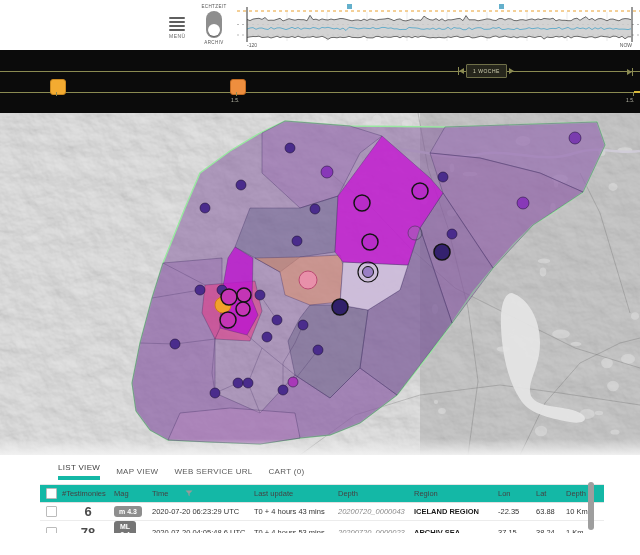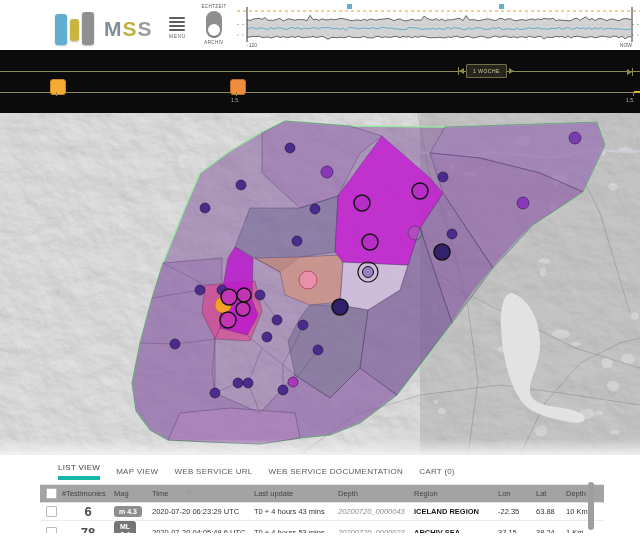--- a/index.html
+++ b/index.html
@@ -43,45 +43,39 @@
   
   #map-wrap{position:absolute;left:0;top:113px;width:640px;height:342px;background:#9a9a9a;}
 
   
   #panel{position:absolute;left:0;top:456px;width:640px;height:77px;background:#fff;overflow:hidden;}
   #panel-inner{position:relative;margin-left:40px;width:564px;height:100%;}
   #tabs{display:flex;gap:16px;padding:7px 0 0 18px;align-items:flex-end;}
   .tab{font-size:8px;color:#5a5a5a;letter-spacing:.3px;padding-bottom:4px;cursor:pointer;white-space:nowrap;}
   .tab.active{color:#3c3c3c;border-bottom:4px solid #14b8a6;}
   .tgrid{display:grid;grid-template-columns:22px 52px 38px 102px 84px 76px 84px 38px 30px 38px;align-items:center;}
-  #thead{margin-top:4px;background:#a3a3a3;border-top:1px solid #e5e5e5;border-bottom:1px solid #e0e0e0;height:17px;font-size:7.5px;color:#444;}
+  #thead{margin-top:4px;background:#14b8a6;border-top:1px solid #e5e5e5;border-bottom:1px solid #e0e0e0;height:17px;font-size:7.5px;color:#444;}
   .trow{height:17px;border-bottom:1px solid #ececec;font-size:7.5px;color:#333;}
   .cell-chk{display:flex;justify-content:center;}
   .checkbox{width:9px;height:9px;border:1px solid #bbb;border-radius:1px;background:#fff;cursor:pointer;}
   .cell-num{font-size:13px;color:#4a4a4a;text-align:center;font-weight:600;}
   .hdr-time{display:flex;align-items:center;gap:17px;}
   .badge-m{display:inline-block;background:#8e8e8e;color:#fff;font-size:7px;font-weight:bold;border-radius:3px;padding:2px 5px;}
   .badge-ml{display:inline-block;background:#757575;color:#fff;font-size:7px;font-weight:bold;border-radius:3px;padding:2px 6px;line-height:8px;text-align:center;height:18px;}
   .cell-unid{font-style:italic;color:#8a8a8a;}
   .cell-region{font-weight:bold;color:#1a1a1a;}
   .ra{text-align:left;padding-right:4px;}
   #scroll-thumb{position:absolute;left:548px;top:26px;width:6px;height:48px;background:#9e9e9e;border-radius:3px;cursor:pointer;}
 </style>
 </head>
 <body>
 
 <div id="app">
 
   <div id="header">
-    <div id="logo">
-      <div class="lbar b1"></div>
-      <div class="lbar b2"></div>
-      <div class="lbar b3"></div>
-      <div id="logo-text"><span class="lm">M</span><span class="ls1">S</span><span class="ls2">S</span></div>
-    </div>
     <div id="menu-btn">
       <div>
         <div class="hl"></div>
           <div class="hl"></div>
           <div class="hl"></div>
           <div class="hl"></div>
       </div>
       <div class="mlabel">MENÜ</div>
     </div>
     <div id="toggle-wrap">
@@ -300,21 +294,20 @@
       <rect x="0" y="326" width="640" height="16" fill="url(#fade)"></rect>
     </svg>
   </div>
 
   <div id="panel">
     <div id="panel-inner">
       <div id="tabs">
         <div class="tab active">LIST VIEW</div>
         <div class="tab">MAP VIEW</div>
         <div class="tab">WEB SERVICE URL</div>
-        <div class="tab">WEB SERVICE DOCUMENTATION</div>
         <div class="tab">CART (0)</div>
       </div>
 
       <div id="thead" class="tgrid">
         <div class="cell-chk">
             <span class="checkbox"></span>
           </div>
         <div>#Testimonies</div>
         <div>Mag</div>
         <div class="hdr-time">

